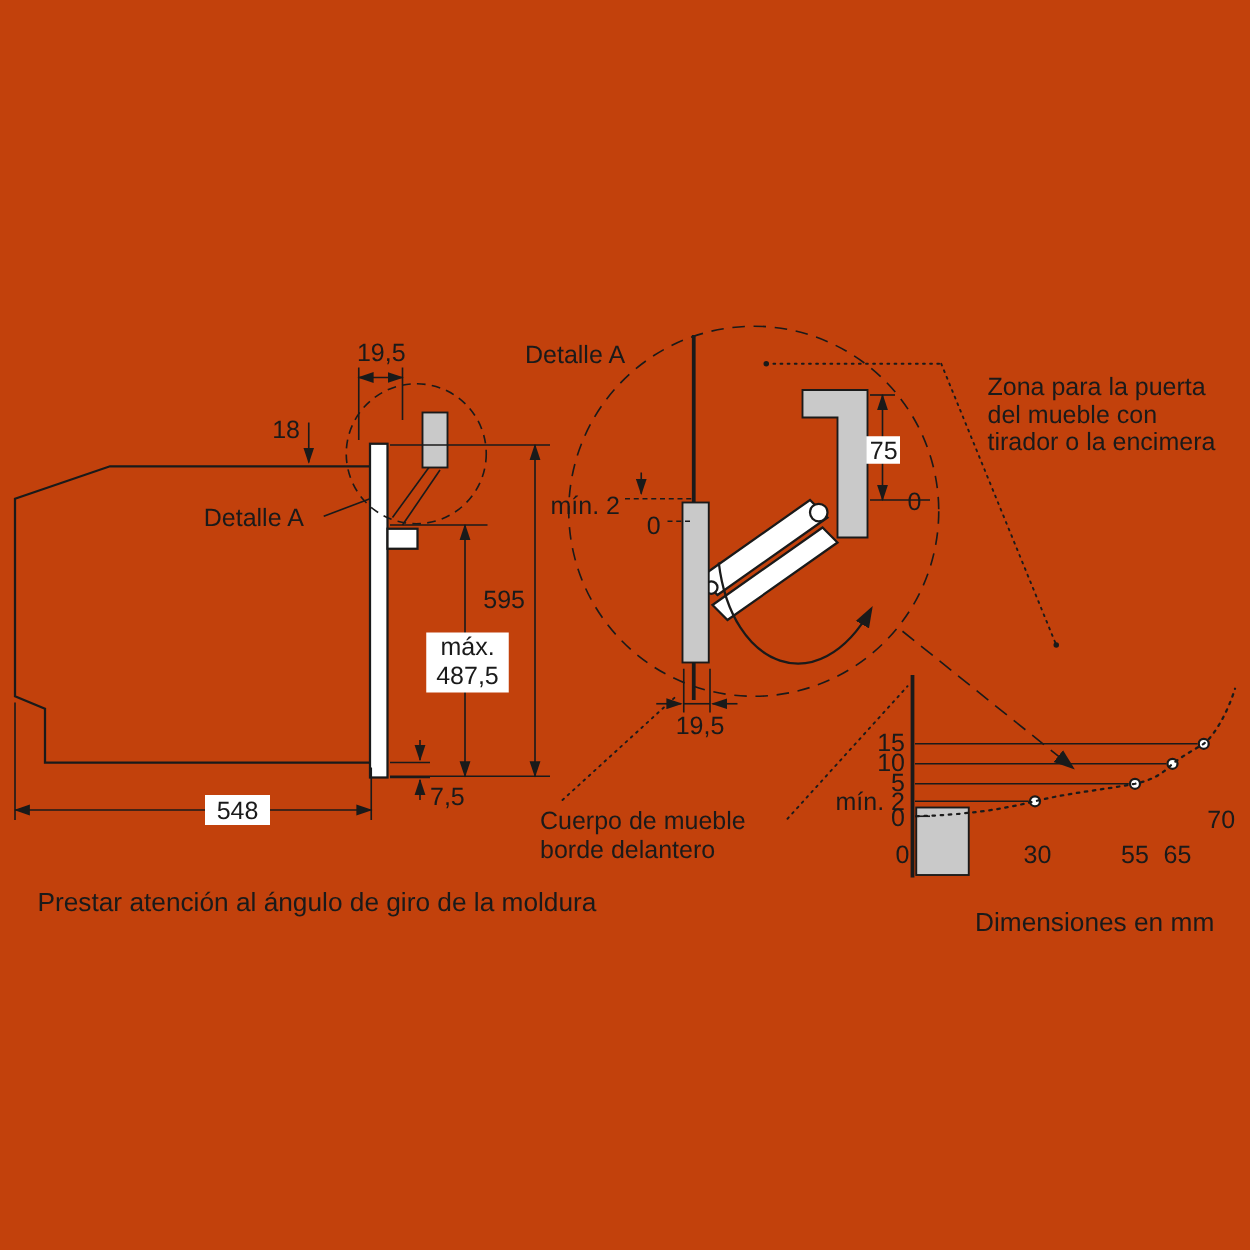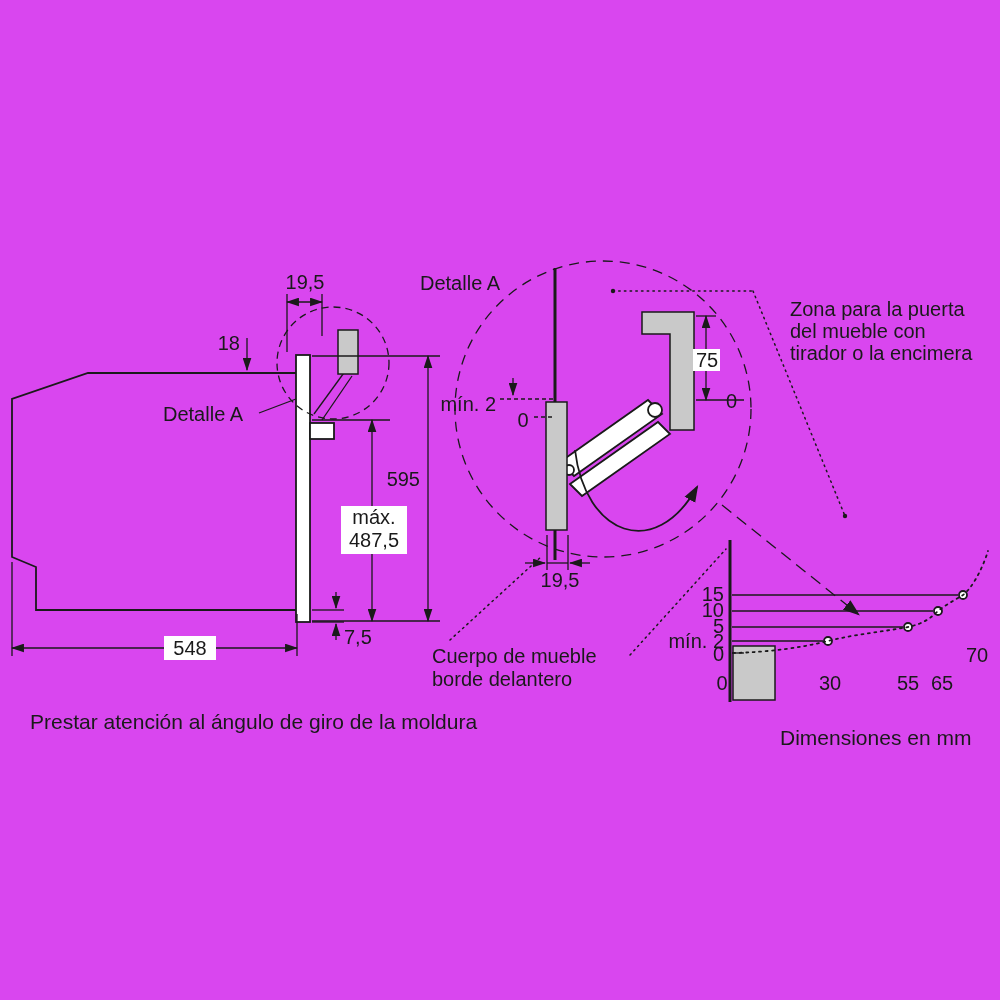--- a/index.html
+++ b/index.html
@@ -1,16 +1,16 @@
 <!DOCTYPE html>
 <html><head>
 <meta charset="utf-8">
 <style>
   html,body{margin:0;padding:0;background:#fff;}
-  .stage{position:relative;width:1000px;height:1000px;background:#d946ef;overflow:hidden;}
+  .stage{position:relative;width:1000px;height:1000px;background:#c2410c;overflow:hidden;}
   svg text{font-family:"Liberation Sans",sans-serif;fill:#1a1a1a;font-size:20px;}
   svg text.cap{font-size:21px;}
   .mid{text-anchor:middle;}
   .end{text-anchor:end;}
   .s{stroke:#1a1a1a;fill:none;stroke-width:1.8;}
   .dim{stroke:#1a1a1a;fill:none;stroke-width:1.3;}
   .thick{stroke:#1a1a1a;stroke-width:3;fill:none;}
   .gray{fill:#c9c9c9;stroke:#1a1a1a;stroke-width:1.5;}
   .whitefill{fill:#ffffff;stroke:#1a1a1a;stroke-width:1.8;}
   .knock{fill:#ffffff;stroke:none;}

